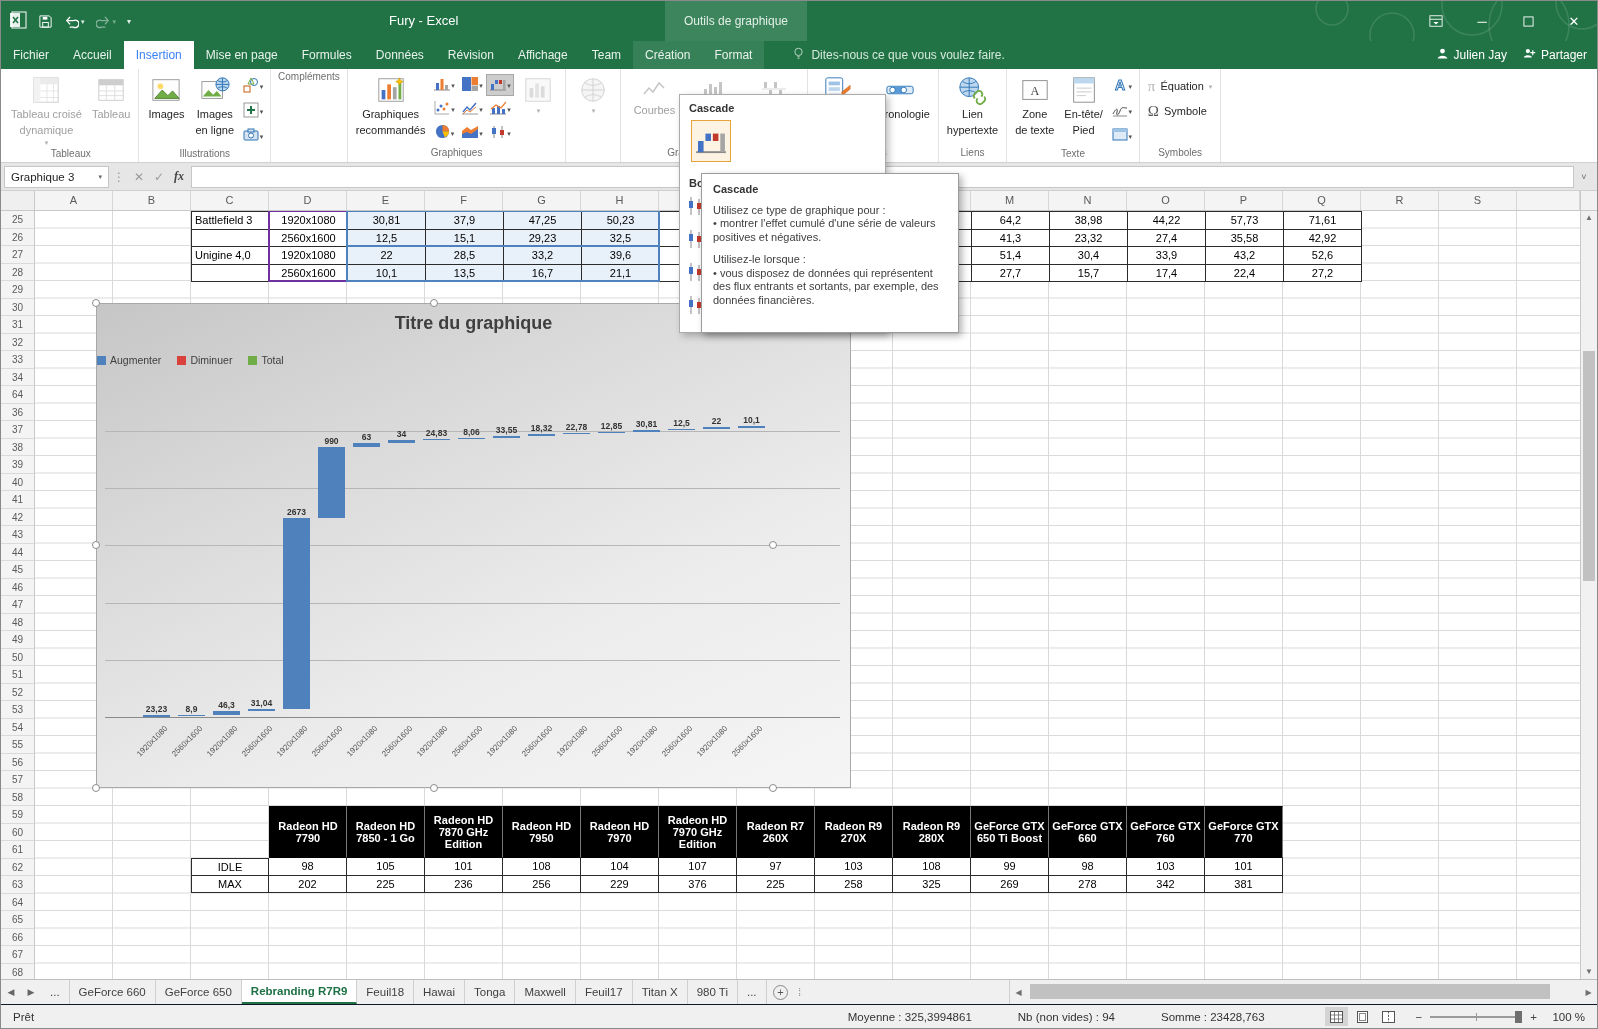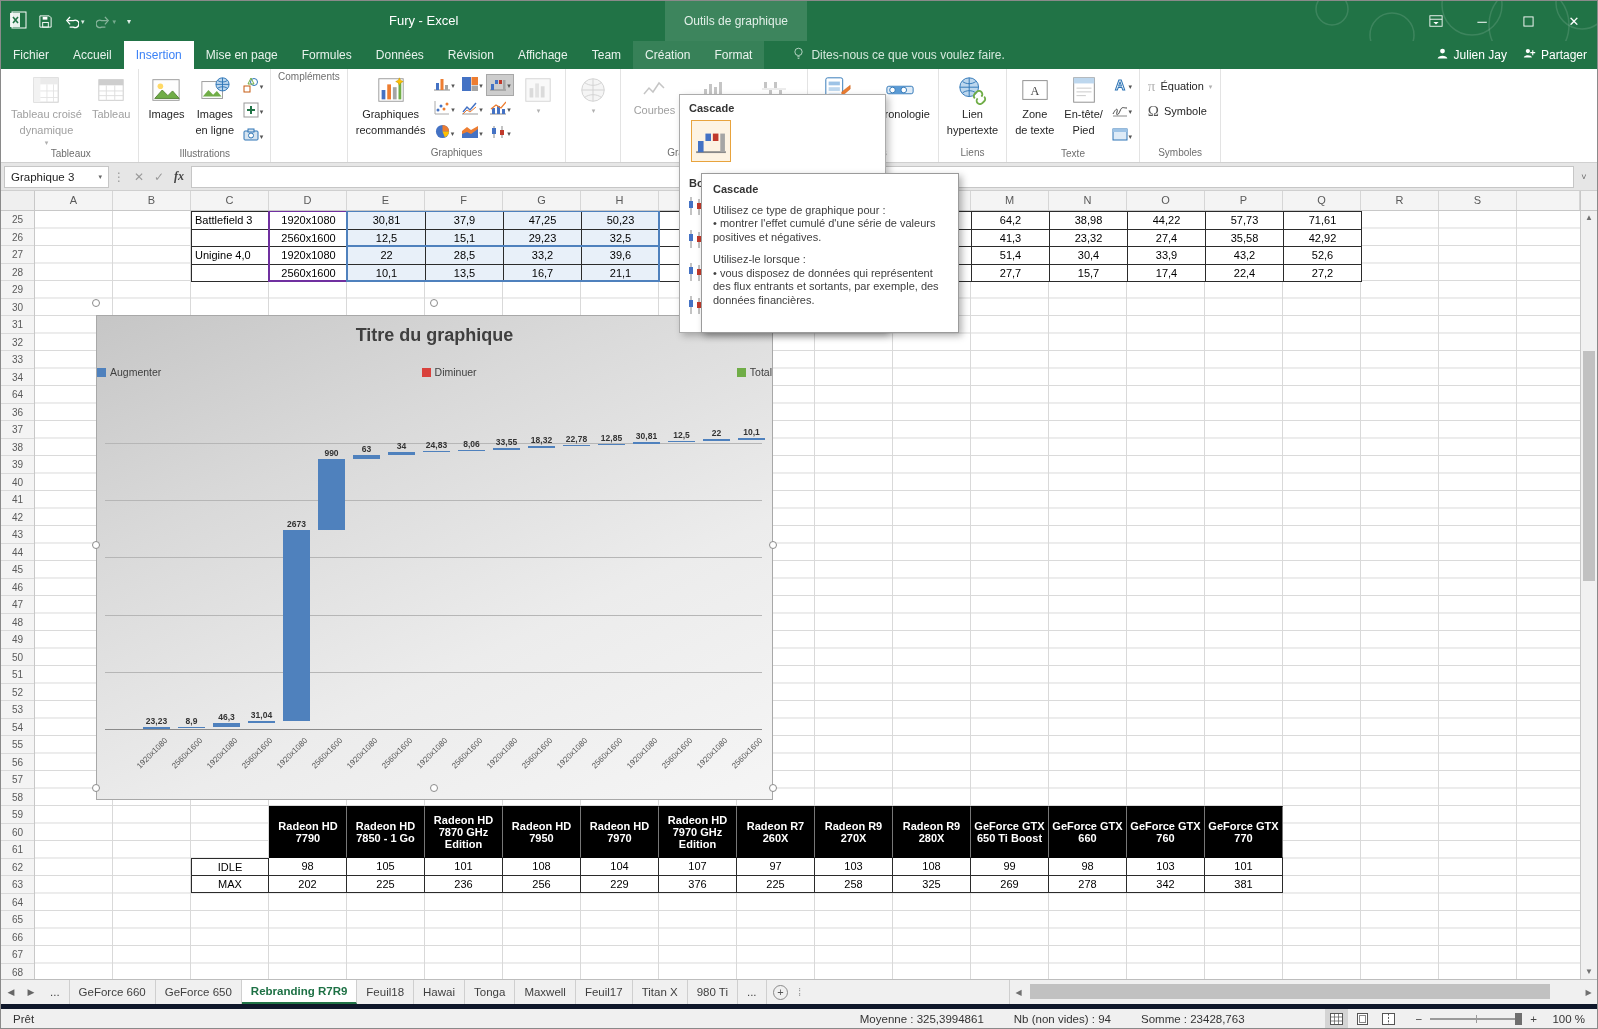--- a/index.html
+++ b/index.html
@@ -89,24 +89,24 @@
 
 .gputable{position:absolute;left:156px;top:595px;display:grid;grid-template-columns:repeat(14,78px);grid-template-rows:52px 17.5px 17.5px;z-index:3}
 .gh{background:#000;color:#fff;font-weight:bold;font-size:11px;text-align:center;display:flex;align-items:center;justify-content:center;line-height:12px;border-right:1px solid #777;border-top:1px solid #000;border-bottom:1px solid #000;padding:0 1px}
 .gh.first{border-left:1px solid #000}
 .gh.empty{background:transparent;border:none}
 .gc{background:#fff;border-right:1px solid #2b2b2b;border-bottom:1px solid #2b2b2b;font-size:11px;text-align:center;line-height:16.5px}
 .gc.gl{border-left:1px solid #2b2b2b}
 .gc.tb{border-top:1px solid #2b2b2b}
 
 
-.chartbox{position:absolute;left:61px;top:104px;width:677px;height:485px;z-index:5;border:1px solid #a8a8a8;
+.chartbox{position:absolute;left:61px;top:92px;width:755px;height:485px;z-index:5;border:1px solid #a8a8a8;
   background:linear-gradient(155deg,#c6c6c6 0%,#d9d9d9 30%,#ececec 65%,#f5f5f5 100%)}
 .ctitle{position:absolute;top:9px;left:0;right:0;text-align:center;font-size:18px;font-weight:bold;color:#3f3f3f}
-.clegend{position:absolute;top:50px;left:0;right:0;display:flex;justify-content:space-between;gap:16px;font-size:10.5px;color:#404040}
+.clegend{position:absolute;top:50px;left:0;right:0;display:flex;justify-content:flex-start;gap:16px;font-size:10.5px;color:#404040}
 .lgit{display:flex;align-items:center}
 .lgsq{display:inline-block;width:9px;height:9px;margin-right:4px}
 .gridline{position:absolute;left:8px;right:10px;height:1px;background:#b6b6b6}
 .axisline{background:#8a8a8a}
 .wbar{position:absolute;width:27px;background:#4f81bd}
 .wlabel{position:absolute;font-size:8.5px;font-weight:bold;color:#333;transform:translateX(-50%);white-space:nowrap}
 .xlab{position:absolute;font-size:8px;color:#555;white-space:nowrap;transform:translate(-100%,0) rotate(-45deg);transform-origin:100% 0}
 .handle{position:absolute;width:8px;height:8px;border-radius:50%;background:#fff;border:1px solid #8c8c8c;z-index:6}
 
 
@@ -124,23 +124,23 @@
 .sheettab{padding:0 9px;display:flex;align-items:center;border-right:1px solid #cfcfcf;white-space:nowrap}
 .sheettab.active{background:#fff;color:#1e7145;font-weight:bold;border-bottom:2px solid #217346}
 .addsheet{width:28px;display:flex;align-items:center;justify-content:center}
 .plusc{width:15px;height:15px;border-radius:50%;border:1px solid #8a8a8a;color:#555;font-size:11px;line-height:12px;text-align:center}
 .tsplit{width:10px;display:flex;align-items:center;justify-content:center;color:#999}
 .hscroll{margin-left:auto;width:588px;position:relative;background:#f0f0f0;border-left:1px solid #cfcfcf}
 .harrow{position:absolute;top:0;height:100%;width:17px;text-align:center;color:#707070;font-size:8px;display:flex;align-items:center;justify-content:center}
 .hthumb{position:absolute;top:4px;height:15px;left:20px;width:520px;background:#c1c1c1}
 
 
-.statusbar{flex:0 0 24px;background:#f0f0f0;border-top:5px solid #0f172a;display:flex;align-items:center;font-size:11.5px;color:#333}
+.statusbar{flex:0 0 24px;background:#f0f0f0;border-top:1px solid #0f172a;display:flex;align-items:center;font-size:11.5px;color:#333}
 .sbleft{padding:0 12px}
-.sbstats{margin-left:auto;display:flex;gap:30px;padding-right:80px;white-space:nowrap}
+.sbstats{margin-left:auto;display:flex;gap:46px;padding-right:60px;white-space:nowrap}
 .sbviews{display:flex;gap:3px;padding-right:16px}
 .vwbtn{width:23px;height:19px;display:flex;align-items:center;justify-content:center}
 .vwbtn.sel{background:#d4d4d4}
 .sbzoom{display:flex;align-items:center;gap:8px;padding-right:8px;color:#444}
 .zoomtrack{width:92px;height:2px;background:#9a9a9a;position:relative}
 .zoomnotch{position:absolute;left:50%;top:-3px;width:1px;height:8px;background:#9a9a9a}
 .zoomthumb{position:absolute;right:0;top:-5px;width:7px;height:12px;background:#6f6f6f}
 .sbpct{padding-right:12px;width:52px;text-align:right}
 </style>
 </head>

